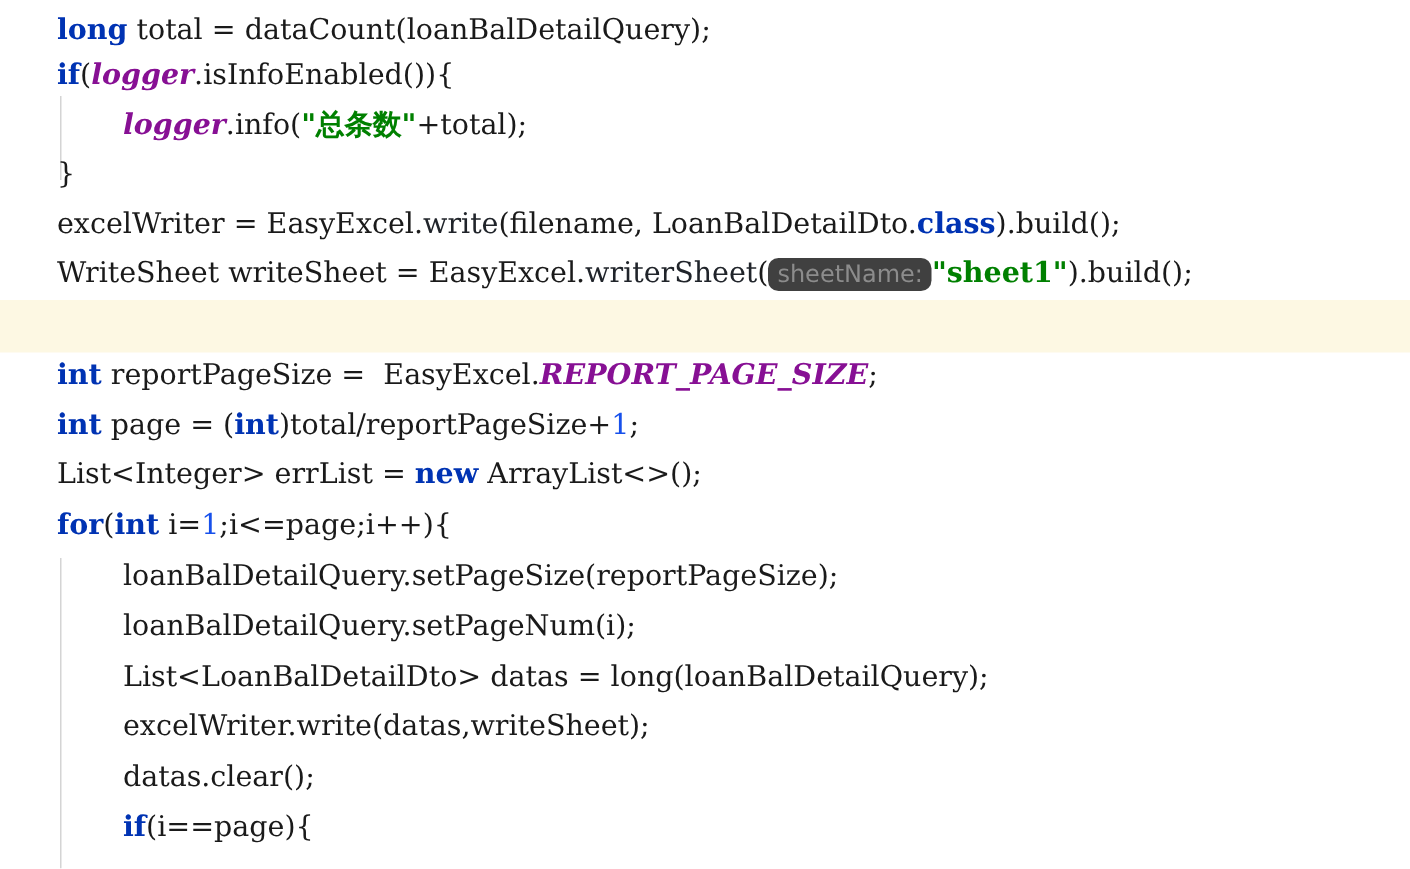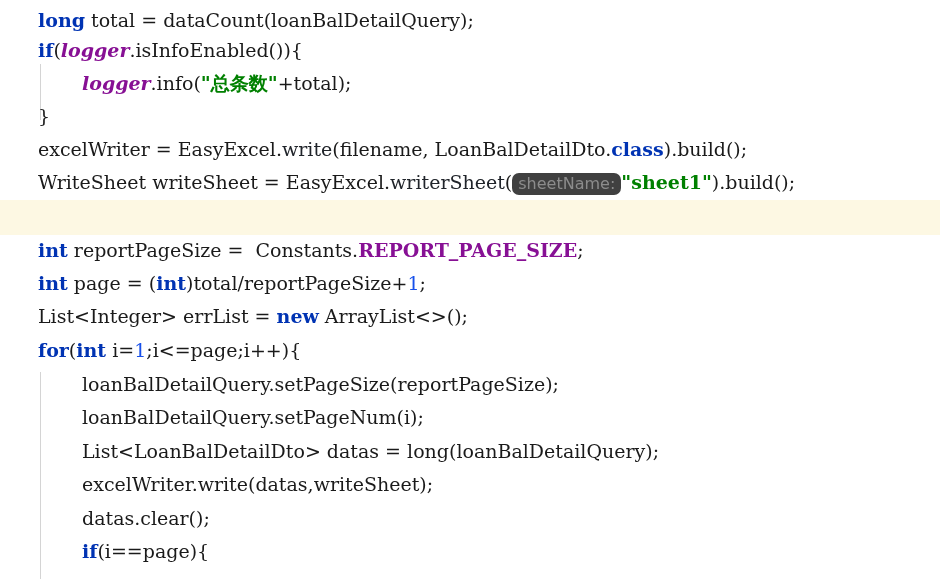--- a/index.html
+++ b/index.html
@@ -57,21 +57,21 @@
 
   .ind0 { padding-left: 38px; }
   .ind1 { padding-left: 82px; }
 
   
   .kw   { color: #0033b3; font-weight: bold; }
   .num  { color: #1750eb; }
   .str  { color: #008000; font-weight: bold; }
   .fld  { color: #871094; font-style: italic; font-weight: bold; text-align: center; }
   .mtd  { color: #20242a; }
-  .sfld { color: #871094; font-weight: bold; }
+  .sfld { color: #871094; font-style: italic; font-weight: bold; }
   .plain{ color: #1a1a1a; }
   .punc { color: #1a1a1a; }
 
   
   .squiggle {
     text-decoration-style: wavy;
     text-decoration-color: #9ccc9c;
     text-decoration-thickness: 1px;
     text-underline-offset: 3px;
   }
@@ -119,21 +119,21 @@
     <div class="line ind1" style="top:67px;"><span class="fld">logger</span><span class="plain">.info(</span><span class="str">"总条数"</span><span class="plain">+total);</span></div>
 
     <div class="line ind0" style="top:100px;"><span class="plain">}</span></div>
 
     <div class="line ind0" style="top:133px;"><span class="plain">excelWriter = EasyExcel.</span><span class="mtd">write</span><span class="plain">(filename, LoanBalDetailDto.</span><span class="kw">class</span><span class="plain">).build();</span></div>
 
     <div class="line ind0" style="top:166px;"><span class="plain">WriteSheet writeSheet = EasyExcel.</span><span class="mtd">writerSheet</span><span class="plain">(</span><span class="hint">sheetName:</span><span class="str">"sheet1"</span><span class="plain">).build();</span></div>
 
     <div class="line ind0" style="top:200px;"></div>
 
-    <div class="line ind0" style="top:234px;"><span class="kw">int</span><span class="plain"> reportPageSize =  Constants.</span><span class="sfld">REPORT_PAGE_SIZE</span><span class="plain">;</span></div>
+    <div class="line ind0" style="top:234px;"><span class="kw">int</span><span class="plain"> reportPageSize =  EasyExcel.</span><span class="sfld">REPORT_PAGE_SIZE</span><span class="plain">;</span></div>
 
     <div class="line ind0" style="top:267px;"><span class="kw">int</span><span class="plain"> page = (</span><span class="kw">int</span><span class="plain">)total/reportPageSize+</span><span class="num">1</span><span class="plain">;</span></div>
 
     <div class="line ind0" style="top:300px;"><span class="plain">List&lt;Integer&gt; errList = </span><span class="kw">new</span><span class="plain"> ArrayList&lt;&gt;();</span></div>
 
     <div class="line ind0" style="top:334px;"><span class="kw">for</span><span class="plain">(</span><span class="kw">int</span><span class="plain"> i=</span><span class="num">1</span><span class="plain">;i&lt;=page;i++){</span></div>
 
     <div class="line ind1" style="top:368px;"><span class="plain">loanBalDetailQuery.setPageSize(reportPageSize);</span></div>
 
     <div class="line ind1" style="top:401px;"><span class="plain">loanBalDetailQuery.setPageNum(i);</span></div>

